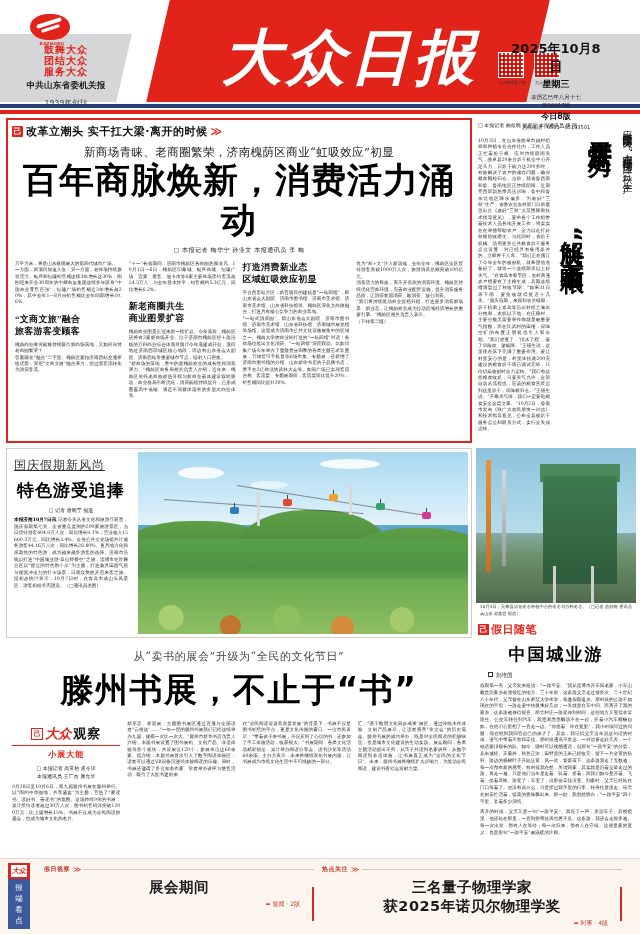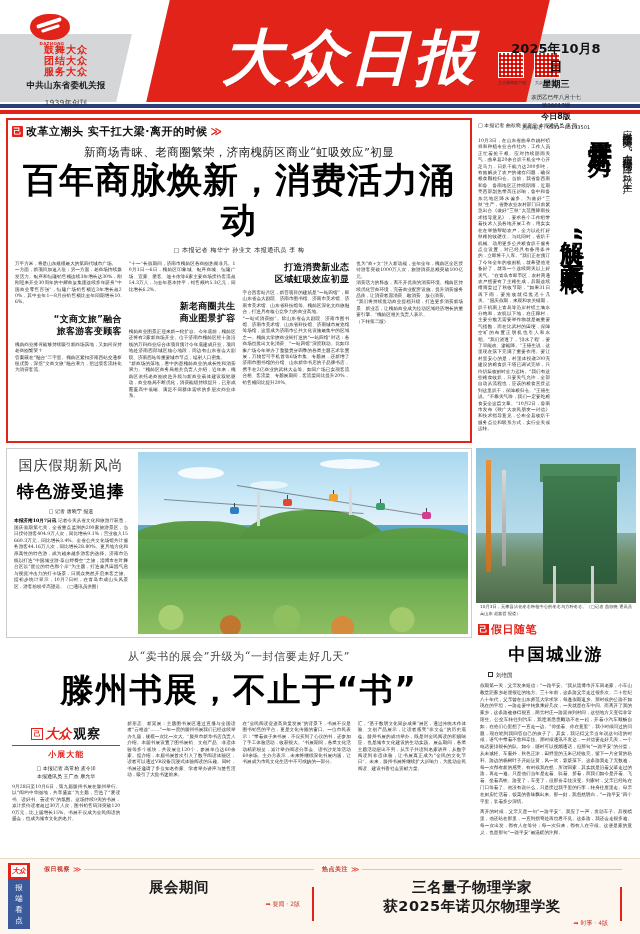--- a/index.html
+++ b/index.html
@@ -122,22 +122,22 @@
   .lead-cols {
     display:flex; gap:7px; padding:4px 7px 5px 7px; margin-top:2px;
   }
   .lcol { flex:1; }
   .body-text {
     font-size:4.6px; line-height:6.4px; color:#2a2a2a; text-align:justify;
     font-family:"DejaVu Serif","Liberation Serif",serif;
     word-break:break-all;
   }
   .sub-head {
-    text-align:right; font-size:9px; font-weight:bold; color:#111;
-    margin:7px 0 5px 0; line-height:12px; letter-spacing:0.3px;
+    text-align:left; font-size:9px; font-weight:bold; color:#111;
+    margin:7px 0 5px 0; line-height:12px; letter-spacing:0.3px;font-family:Liberation Serif, serif;
   }
 
   
   .rt-col {
     position:absolute; left:476px; top:118px; width:160px; height:325px;
     background:#fff; overflow:hidden;
   }
   .vert-kicker {
     position:absolute; right:2px; top:4px; writing-mode:vertical-rl;
     font-size:10px; color:#111; letter-spacing:1.5px; height:160px;
@@ -159,22 +159,23 @@
     position:absolute; left:2px; top:20px; width:72px; height:300px;
     font-size:4.6px; line-height:6.4px; color:#2a2a2a; text-align:justify;
     word-break:break-all; font-family:"DejaVu Serif","Liberation Serif",serif;
   }
 
   
   .mid-sec { position:absolute; left:6px; top:448px; width:466px; height:190px;
              border:1px solid #ccc; display:flex; }
   .mid-left { width:128px; padding:8px 7px 4px 7px; }
   .mid-kick {
-    text-align:center; font-size:14px; color:#333; letter-spacing:1px;
-    font-family:"DejaVu Serif","Liberation Serif",serif;
+    text-align:left; font-size:12px; color:#333; letter-spacing:1px;
+    font-family:"DejaVu Serif","Liberation Serif",serif;
+    text-decoration:underline;
   }
   .mid-head {
     text-align:center; font-size:17px; font-weight:bold; color:#000;
     margin-top:5px; letter-spacing:1px;
   }
   .mid-byline { font-size:5px; color:#222; text-align:center; margin-top:5px; }
   .mid-body {
     font-size:4.6px; line-height:6.6px; color:#2a2a2a; text-align:justify;
     margin-top:4px; word-break:break-all;
     font-family:"DejaVu Serif","Liberation Serif",serif;
@@ -477,21 +478,21 @@
       <div class="gondola" style="left:28%;top:30%;background:#2d7fc1;"></div>
       <div class="gondola" style="left:44%;top:26%;background:#e0472c;"></div>
       <div class="gondola" style="left:58%;top:23%;background:#f0a32a;"></div>
       <div class="gondola" style="left:72%;top:28%;background:#38a169;"></div>
       <div class="gondola" style="left:86%;top:33%;background:#d23c8e;"></div>
       <div class="photo-cap-row"></div>
     </div>
   </div>
 
   <div class="bf-sec">
-    <div class="bf-kick">从“卖书的展会”升级为“一封信要走好几天”</div>
+    <div class="bf-kick">从“卖书的展会”升级为“全民的文化节日”</div>
     <div class="bf-head">滕州书展，不止于“书”</div>
 
     <div class="bf-cols">
       <div class="bfcol">
         <div class="obs-logo-row">
           <span class="obs-mark">
             <span class="obs-box">己</span>
             <span class="obs-dz">大众</span>
             <span class="obs-gc">观察</span>
           </span>

